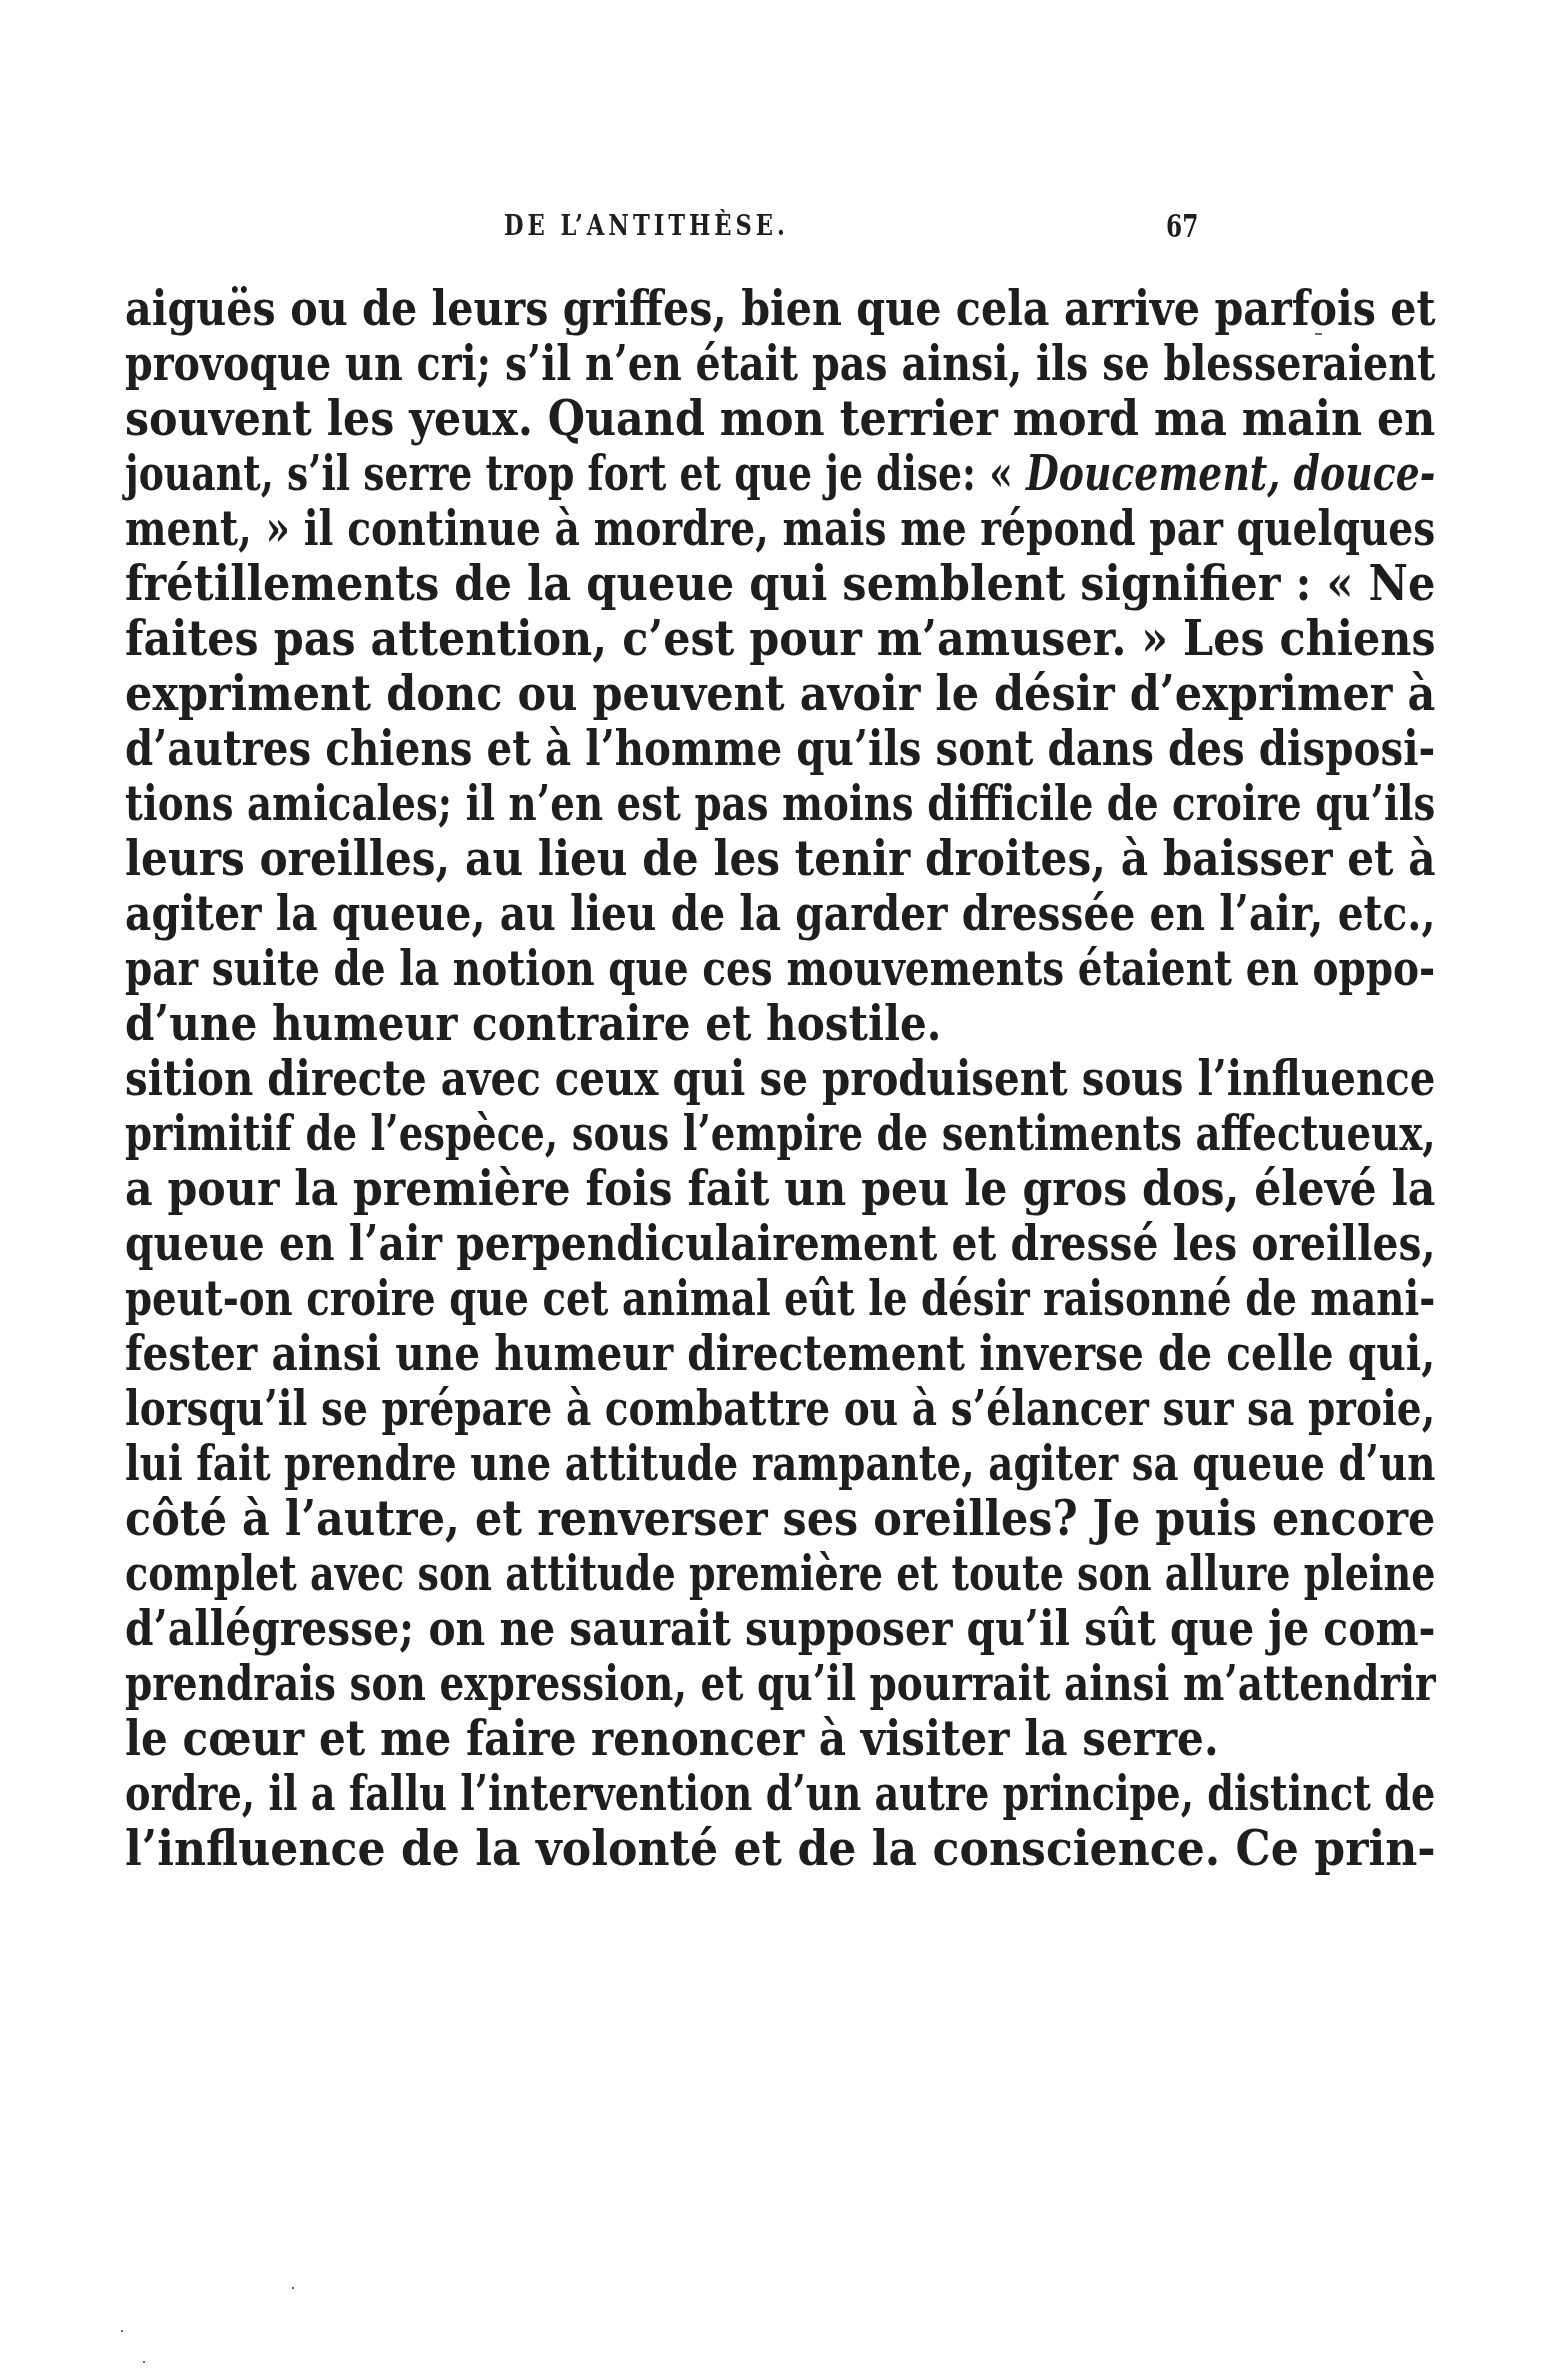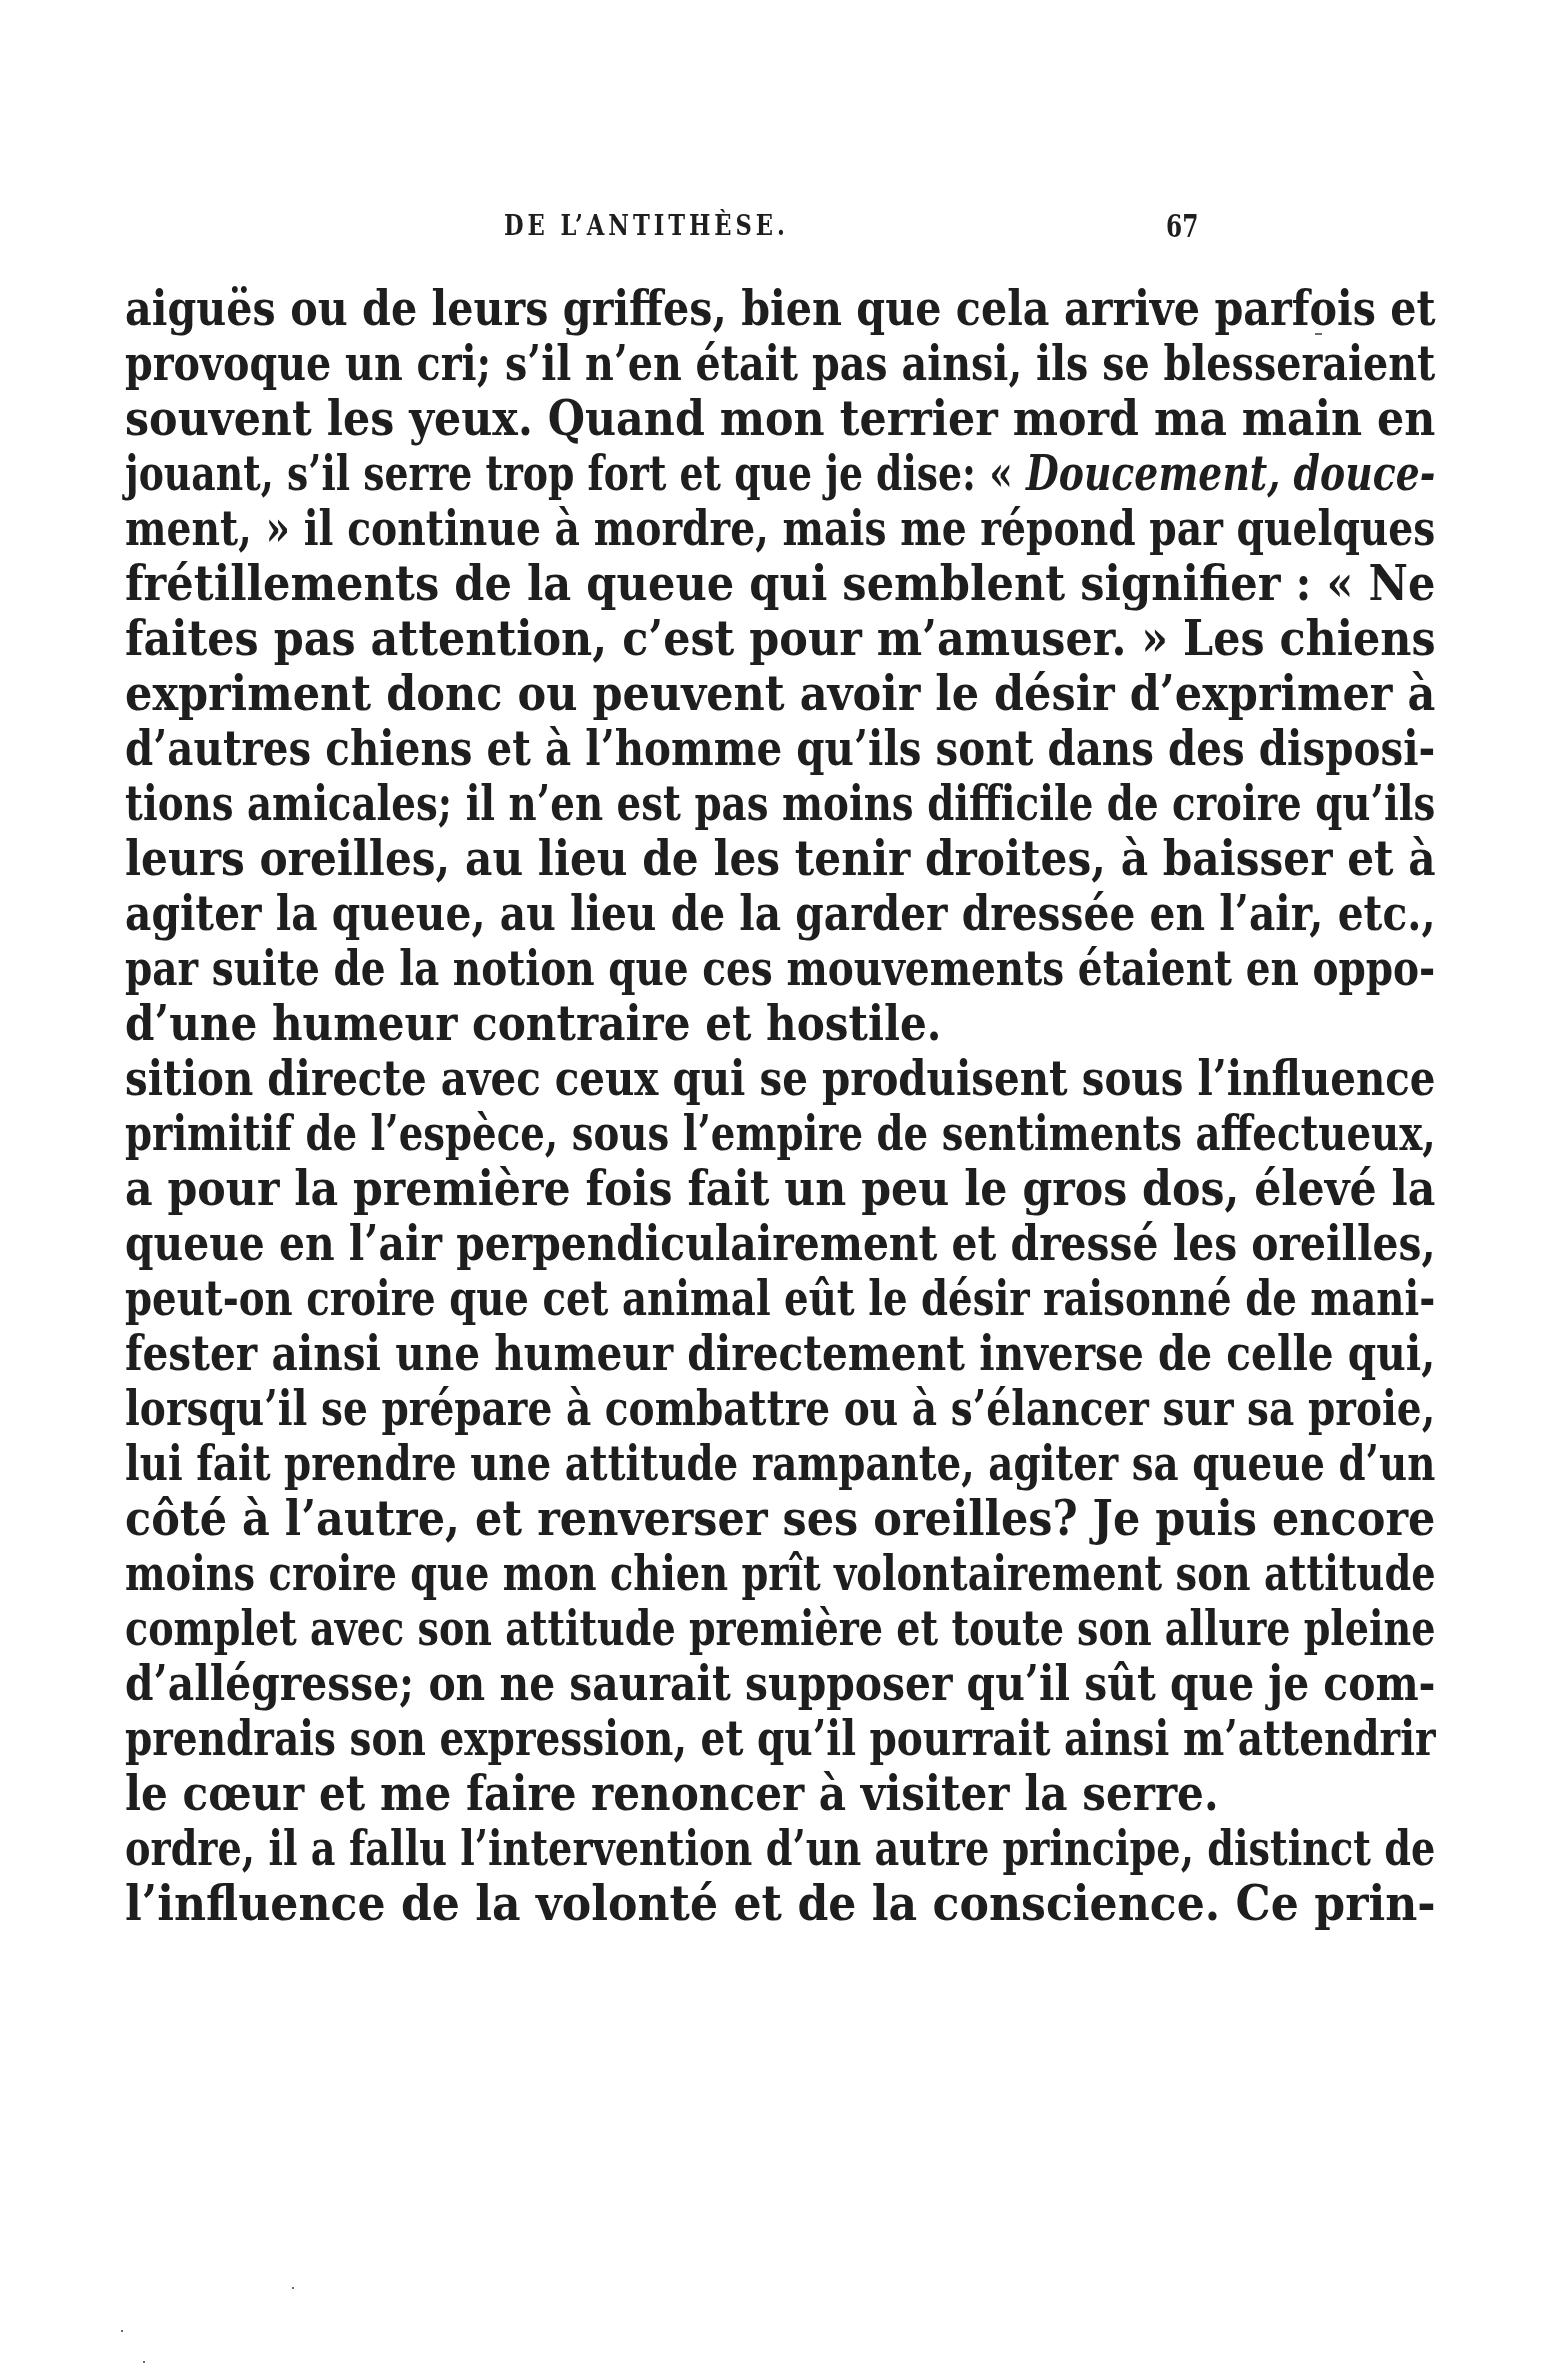--- a/index.html
+++ b/index.html
@@ -107,21 +107,20 @@
     <div class="line"><span class="inner" style="display: inline-block; white-space: nowrap; width: auto; transform: scaleX(0.8238); transform-origin: left center;">sition directe avec ceux qui se produisent sous l’influence</span></div>
 
     <div class="line"><span class="inner" style="display: inline-block; white-space: nowrap; width: auto; transform: scaleX(0.7893); transform-origin: left center;">primitif de l’espèce, sous l’empire de sentiments affectueux,</span></div>
     <div class="line"><span class="inner" style="display: inline-block; white-space: nowrap; width: auto; transform: scaleX(0.8712); transform-origin: left center;">a pour la première fois fait un peu le gros dos, élevé la</span></div>
     <div class="line"><span class="inner" style="display: inline-block; white-space: nowrap; width: auto; transform: scaleX(0.8327); transform-origin: left center;">queue en l’air perpendiculairement et dressé les oreilles,</span></div>
     <div class="line"><span class="inner" style="display: inline-block; white-space: nowrap; width: auto; transform: scaleX(0.7898); transform-origin: left center;">peut-on croire que cet animal eût le désir raisonné de mani-</span></div>
     <div class="line"><span class="inner" style="display: inline-block; white-space: nowrap; width: auto; transform: scaleX(0.8294); transform-origin: left center;">fester ainsi une humeur directement inverse de celle qui,</span></div>
     <div class="line"><span class="inner" style="display: inline-block; white-space: nowrap; width: auto; transform: scaleX(0.7972); transform-origin: left center;">lorsqu’il se prépare à combattre ou à s’élancer sur sa proie,</span></div>
     <div class="line"><span class="inner" style="display: inline-block; white-space: nowrap; width: auto; transform: scaleX(0.7912); transform-origin: left center;">lui fait prendre une attitude rampante, agiter sa queue d’un</span></div>
     <div class="line"><span class="inner" style="display: inline-block; white-space: nowrap; width: auto; transform: scaleX(0.8772); transform-origin: left center;">côté à l’autre, et renverser ses oreilles? Je puis encore</span></div>
-    <div class="line"><span class="inner" style="display: inline-block; white-space: nowrap; width: auto; transform: scaleX(0.7826); transform-origin: left center;">moins croire que mon chien prît volontairement son attitude</span></div>
     <div class="line"><span class="inner" style="display: inline-block; white-space: nowrap; width: auto; transform: scaleX(0.777); transform-origin: left center;">complet avec son attitude première et toute son allure pleine</span></div>
     <div class="line"><span class="inner" style="display: inline-block; white-space: nowrap; width: auto; transform: scaleX(0.833); transform-origin: left center;">d’allégresse; on ne saurait supposer qu’il sût que je com-</span></div>
     <div class="line"><span class="inner" style="display: inline-block; white-space: nowrap; width: auto; transform: scaleX(0.7964); transform-origin: left center;">prendrais son expression, et qu’il pourrait ainsi m’attendrir</span></div>
     <div class="line last"><span class="inner" style="display: inline-block; white-space: nowrap; width: auto; transform: scaleX(0.86); transform-origin: left center;">le cœur et me faire renoncer à visiter la serre.</span></div>
 
     <div class="line"><span class="inner" style="display: inline-block; white-space: nowrap; width: auto; transform: scaleX(0.7802); transform-origin: left center;">ordre, il a fallu l’intervention d’un autre principe, distinct de</span></div>
     <div class="line"><span class="inner" style="display: inline-block; white-space: nowrap; width: auto; transform: scaleX(0.9016); transform-origin: left center;">l’influence de la volonté et de la conscience. Ce prin-</span></div>
   </div>
 
   <div class="speck" style="left:1315px; top:333px; width:6.7px; height:1.9px;"></div>

